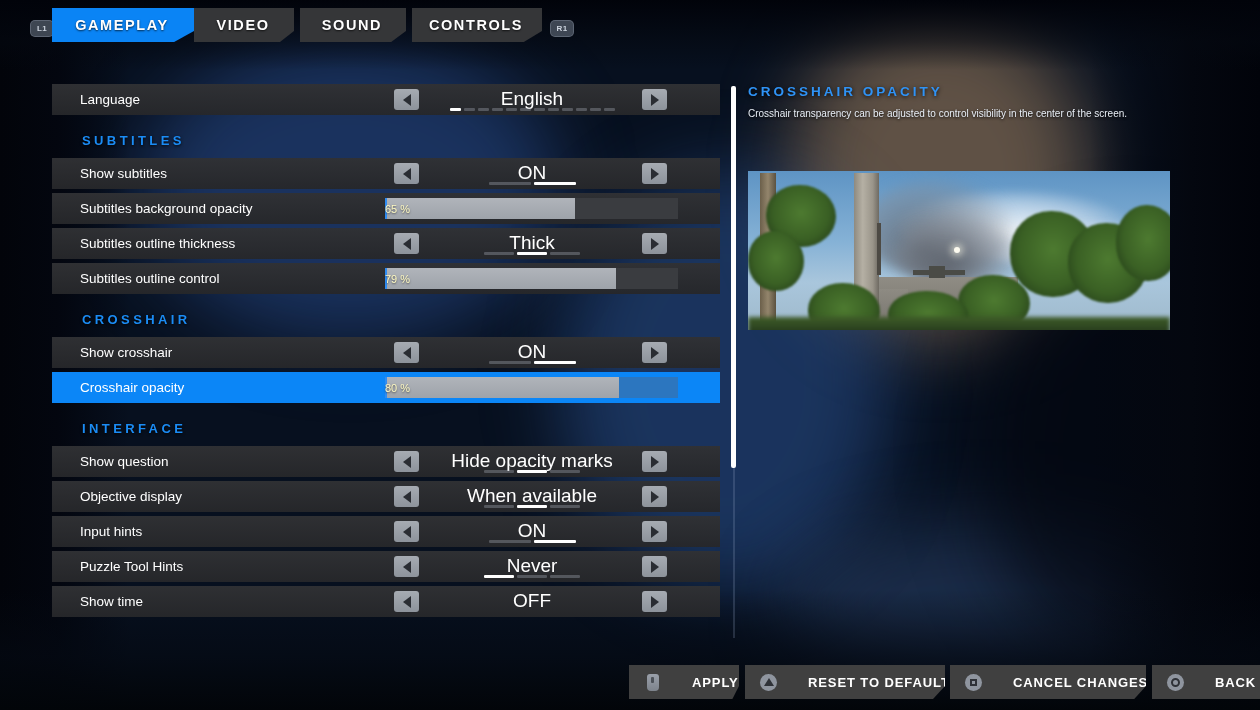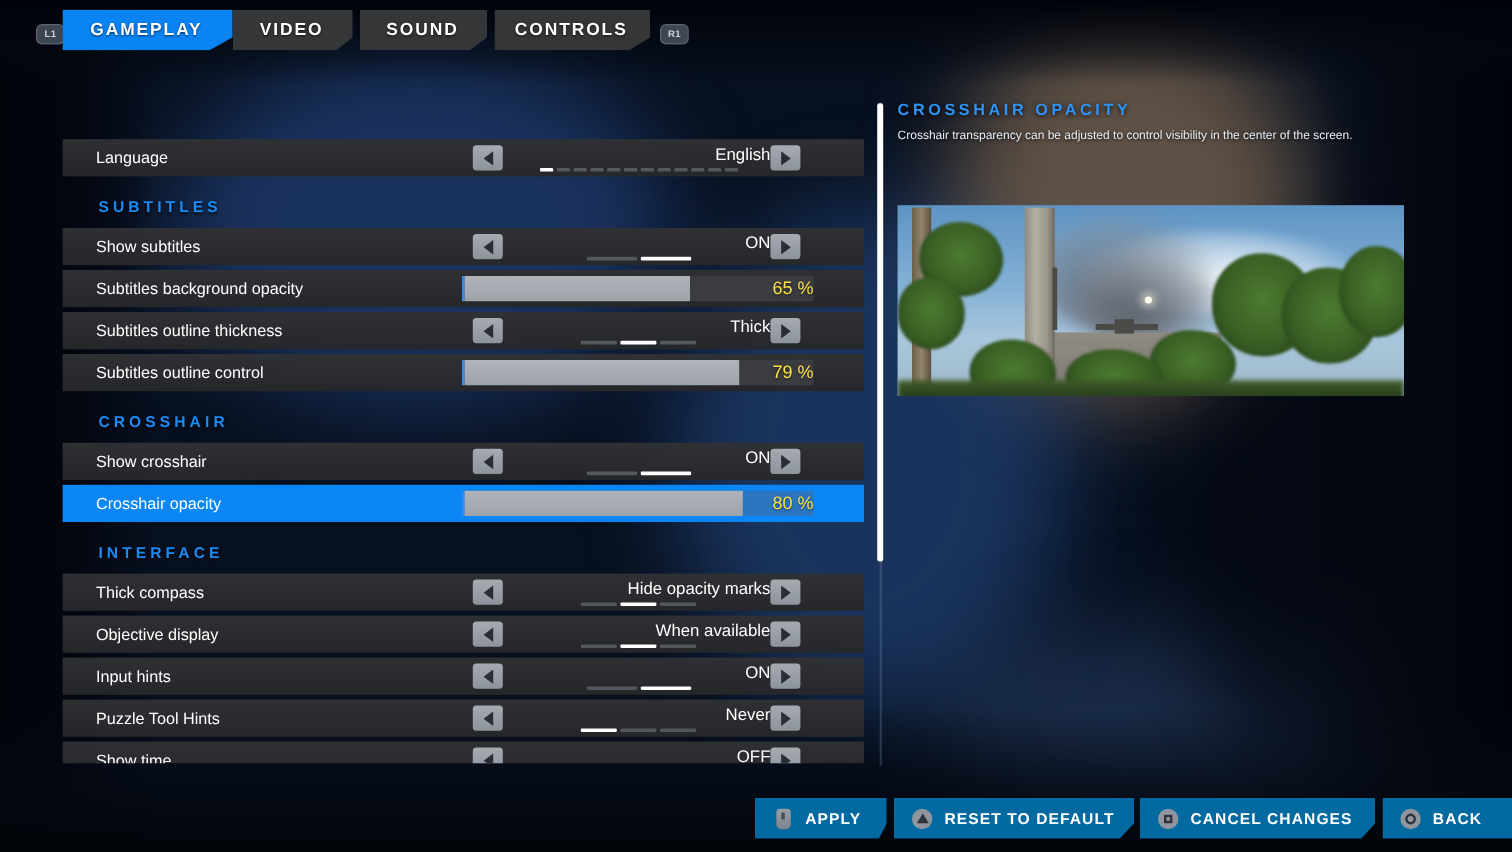--- a/index.html
+++ b/index.html
@@ -86,21 +86,21 @@
   }
   .tab.active { background: #0a84f5; }
 
   
   .settings-viewport {
     position: absolute;
     left: 52px; top: 84px;
     width: 668px; height: 552px;
     overflow: hidden;
   }
-  .settings-list { position: relative; width: 668px; margin-top: 32px; }
+  .settings-list { position: relative; width: 668px; }
 
   .section-head {
     color: #1b8cf5;
     font-size: 13px;
     font-weight: bold;
     letter-spacing: 3.4px;
     padding: 14px 0 10px 30px;
     text-shadow: 0 1px 3px rgba(0,0,0,0.85);
   }
 
@@ -144,23 +144,23 @@
     width: 0; height: 0;
     border-top: 6px solid transparent;
     border-bottom: 6px solid transparent;
   }
   .tri.l { border-right: 8px solid #2a2d33; }
   .tri.r { border-left: 8px solid #2a2d33; }
 
   .opt-value {
     position: absolute;
     left: 370px; width: 220px;
-    text-align: right;
+    text-align: center;
     color: #ffffff;
-    font-size: 14px;
+    font-size: 19px;
     top: 4px;
     white-space: nowrap;
   }
   .segments {
     position: absolute;
     left: 370px; width: 220px;
     top: 24px;
     display: flex;
     justify-content: center;
     gap: 3px;
@@ -182,23 +182,23 @@
     cursor: pointer;
   }
   .row.selected .ctrl-slider { background: #2c76bf; }
   .slider-fill {
     position: absolute; left: 0; top: 0; height: 21px;
     background: linear-gradient(180deg, #b0b4ba 0%, #9ea3aa 100%);
     border-left: 2px solid #2f8cf2;
   }
   .slider-text {
     position: absolute; left: 0; width: 100%;
-    text-align: right;
-    color: #fde047;
-    font-size: 15px;
+    text-align: left;
+    color: #fef9c3;
+    font-size: 11px;
     text-shadow: 0 1px 2px rgba(0,0,0,0.55);
   }
 
   
   .scroll-track {
     position: absolute;
     left: 733px; top: 86px;
     width: 2px; height: 552px;
     background: rgba(150,170,200,0.22);
   }
@@ -272,25 +272,26 @@
 
   
   .actionbar {
     position: absolute;
     left: 0; bottom: 0;
     width: 1260px; height: 55px;
   }
   .act-btn {
     position: absolute; top: 10px;
     height: 34px;
-    background: #0369a1;
+    background: #404040;
     display: flex; align-items: center;
     padding: 0 18px 0 14px;
     clip-path: polygon(0 0, 100% 0, 100% 62%, 94% 100%, 0 100%);
     cursor: pointer;
+    gap: 21px;
   }
   .act-label {
     color: #ffffff;
     font-size: 13px;
     font-weight: bold;
     letter-spacing: 0.9px;
     margin-left: 9px;
     white-space: nowrap;
   }
   .glyph {
@@ -463,21 +464,21 @@
         </div>
         <div class="row selected">
           <div class="row-label">Crosshair opacity</div>
           <div class="ctrl-slider">
             <div class="slider-fill" style="width: 80%;"></div>
             <div class="slider-text">80 %</div>
           </div>
         </div>
         <div class="section-head">INTERFACE</div>
         <div class="row">
-          <div class="row-label">Thick compass</div>
+          <div class="row-label">Show question</div>
           <div class="ctrl-option">
             <div class="arrow-btn left">
               <span class="tri l"></span>
             </div>
             <div class="opt-value">Hide opacity marks</div>
             <div class="segments">
               <span class="seg" style="width: 30px;"></span>
               <span class="seg on" style="width: 30px;"></span>
               <span class="seg" style="width: 30px;"></span>
             </div>

